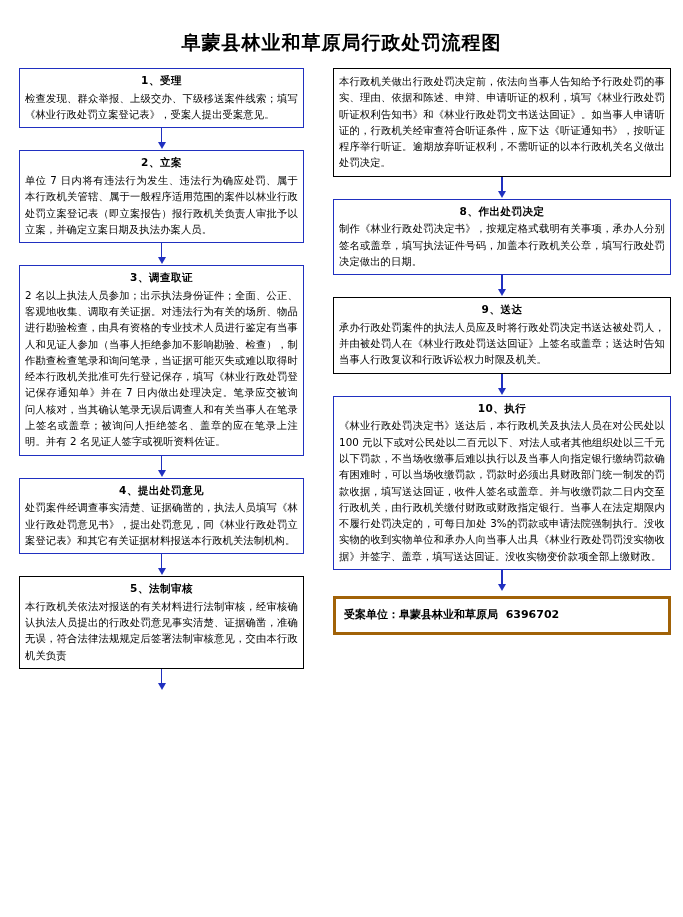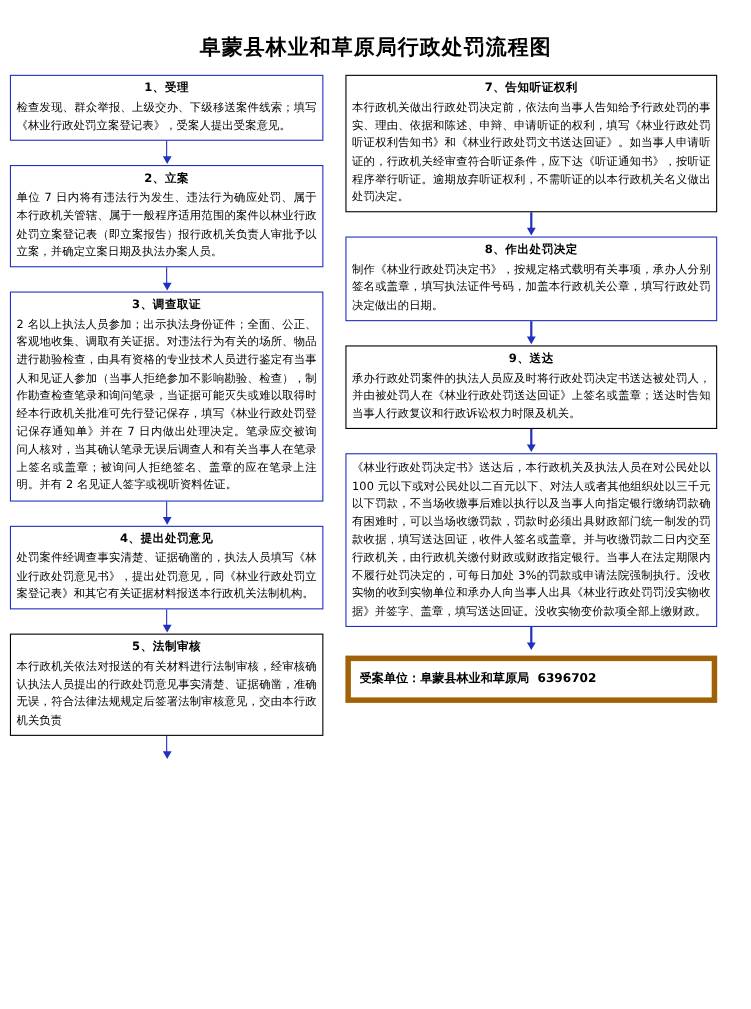--- a/index.html
+++ b/index.html
@@ -31,22 +31,23 @@
     letter-spacing: 1px;
     padding-top: 30px;
     padding-bottom: 12px;
     color: #000;
   }
 
   .columns {
     display: flex;
     flex-direction: row;
     align-items: flex-start;
-    padding: 0 12px 0 9px;
+    padding: 0 12px 0 19px;
     gap: 20px;
+    justify-content: space-between;
   }
 
   .col {
     display: flex;
     flex-direction: column;
     align-items: stretch;
   }
   .col-left  { width: 285px; }
   .col-right { width: 338px; }
 
@@ -93,21 +94,21 @@
     left: 50%;
     top: 14px;
     margin-left: -4px;
     width: 0; height: 0;
     border-left: 4px solid transparent;
     border-right: 4px solid transparent;
     border-top: 7px solid #2030c0;
   }
 
   .footer-box {
-    border: 5px solid #a16207;
+    border: 3px solid #a16207;
     padding: 6px 8px 8px 8px;
     font-size: 11px;
     font-weight: bold;
     line-height: 1.75;
   }
   .footer-line { white-space: pre; }
   .spacer-flex { flex: 1 1 auto; min-height: 4px; }
 </style>
 </head>
 <body>
@@ -169,21 +170,20 @@
         <div class="stem"></div>
         <div class="head"></div>
       </div>
 
 
     </div>
 
     <div class="col col-right">
 
       <div class="node black">
-        <div class="node-head">7、告知听证权利</div>
         <div class="node-body">本行政机关做出行政处罚决定前，依法向当事人告知给予行政处罚的事实、理由、依据和陈述、申辩、申请听证的权利，填写《林业行政处罚听证权利告知书》和《林业行政处罚文书送达回证》。如当事人申请听证的，行政机关经审查符合听证条件，应下达《听证通知书》，按听证程序举行听证。逾期放弃听证权利，不需听证的以本行政机关名义做出处罚决定。</div>
       </div>
 
       <div class="connector">
         <div class="stem"></div>
         <div class="head"></div>
       </div>
 
       <div class="node">
         <div class="node-head">8、作出处罚决定</div>
@@ -199,20 +199,21 @@
         <div class="node-head">9、送达</div>
         <div class="node-body">承办行政处罚案件的执法人员应及时将行政处罚决定书送达被处罚人，并由被处罚人在《林业行政处罚送达回证》上签名或盖章；送达时告知当事人行政复议和行政诉讼权力时限及机关。</div>
       </div>
 
       <div class="connector">
         <div class="stem"></div>
         <div class="head"></div>
       </div>
 
       <div class="node">
+        <div class="node-head">10、执行</div>
         <div class="node-body">《林业行政处罚决定书》送达后，本行政机关及执法人员在对公民处以 100 元以下或对公民处以二百元以下、对法人或者其他组织处以三千元以下罚款，不当场收缴事后难以执行以及当事人向指定银行缴纳罚款确有困难时，可以当场收缴罚款，罚款时必须出具财政部门统一制发的罚款收据，填写送达回证，收件人签名或盖章。并与收缴罚款二日内交至行政机关，由行政机关缴付财政或财政指定银行。当事人在法定期限内不履行处罚决定的，可每日加处 3%的罚款或申请法院强制执行。没收实物的收到实物单位和承办人向当事人出具《林业行政处罚罚没实物收据》并签字、盖章，填写送达回证。没收实物变价款项全部上缴财政。</div>
       </div>
 
       <div class="connector">
         <div class="stem"></div>
         <div class="head"></div>
       </div>
 
 
       <div class="spacer-flex"></div>

